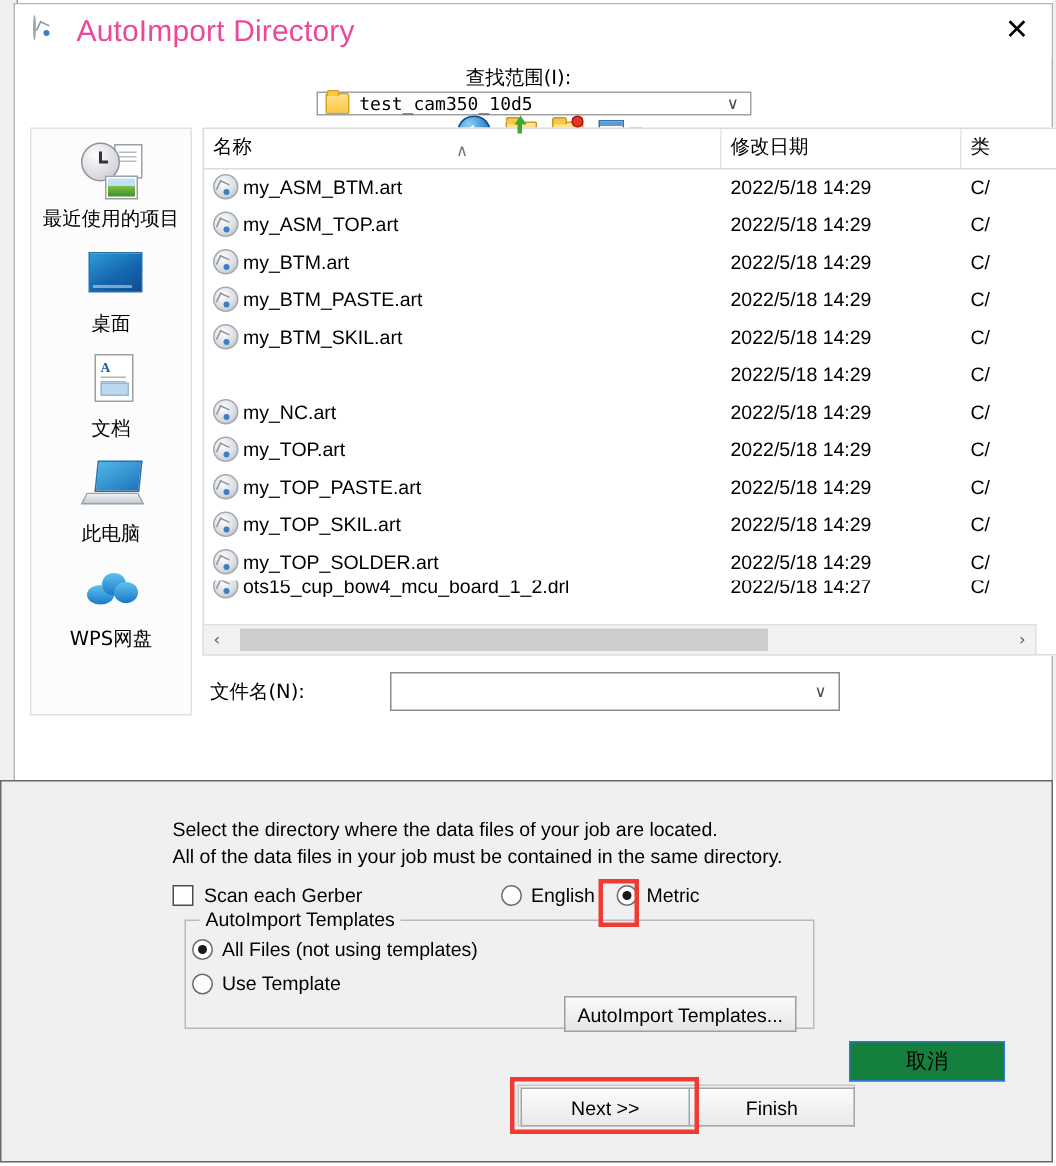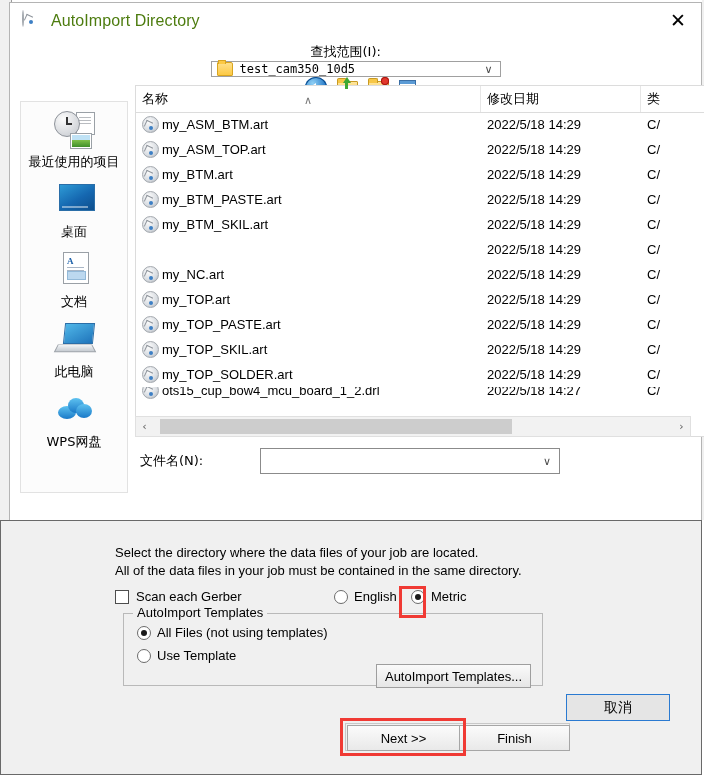--- a/index.html
+++ b/index.html
@@ -31,21 +31,21 @@
     background:#ffffff;border:1px solid #b4b4b4;box-sizing:border-box;
   }
   .titlebar{
     position:absolute;left:0;top:0;right:0;height:36px;
     background:#ffffff;display:flex;align-items:center;
   }
   .title-icon{
     width:20px;height:20px;margin-left:12px;margin-right:9px;flex:none;
     position:relative;
   }
-  .title-text{font-size:16px;color:#4d7c0f;letter-spacing:.1px;}
+  .title-text{font-size:20px;color:#ec4899;letter-spacing:.1px;}
   .close-btn{
     position:absolute;right:0;top:0;width:46px;height:34px;
     display:flex;align-items:center;justify-content:center;
     font-size:19px;color:#000;cursor:default;font-family:"DejaVu Sans",sans-serif;
   }
 
   
   .lookin-row{
     position:absolute;left:0;top:40px;width:100%;height:36px;
     display:flex;align-items:center;flex-direction:column;
@@ -117,21 +117,21 @@
   .vdots i{display:block;float:left;width:3px;height:3px;margin:0 1px 1px 0;background:#4a7dbb;}
   .ic-caret{
     position:absolute;right:-8px;top:8px;width:0;height:0;
     border-left:4px solid transparent;border-right:4px solid transparent;border-top:5px solid #333;
   }
 
   
   .places{
     position:absolute;left:10px;top:82px;width:108px;height:392px;
     background:#fcfcfc;border:1px solid #e2e2e2;box-sizing:border-box;
-    display:flex;flex-direction:column;align-items:center;padding-top:8px;margin-top:16px;
+    display:flex;flex-direction:column;align-items:center;padding-top:8px;
   }
   .place{
     width:100%;display:flex;flex-direction:column;align-items:center;
     margin-bottom:9px;cursor:default;
   }
   .place-ico{width:44px;height:40px;position:relative;margin-bottom:3px;}
   .place-lbl{font-family:"DejaVu Sans","Liberation Sans",sans-serif;font-size:13px;color:#000;}
 
   
   .ico-clock{
@@ -286,42 +286,42 @@
   .r-english{position:absolute;left:219px;top:0;display:flex;align-items:center;}
   .r-metric{position:absolute;left:296px;top:0;display:flex;align-items:center;}
 
   .group{
     position:absolute;left:123px;top:613px;width:420px;height:73px;
     border:1px solid #b9b9b9;box-sizing:border-box;padding-left:16px;
   }
   .group-title{
     position:absolute;left:9px;top:-9px;background:#f0f0f0;padding:0 4px;font-size:13px;color:#000;
   }
-  .g-opt{position:absolute;left:13px;display:flex;align-items:center;font-size:13px;}
+  .g-opt{position:absolute;left:4px;display:flex;align-items:center;font-size:13px;}
   .g1{top:11px;} .g2{top:34px;} .g3{top:57px;}
   .tmpl-btn{
     position:absolute;left:252px;top:50px;width:155px;height:24px;
     background:linear-gradient(#fafafa,#e6e6e6);border:1px solid #9e9e9e;box-sizing:border-box;
     display:flex;align-items:center;justify-content:center;font-size:13px;color:#000;
   }
 
   .btn-strip{
     position:absolute;left:345px;top:723px;width:225px;height:28px;
     background:#f0f0f0;border:1px solid #c8c8c8;box-sizing:border-box;
   }
   .btn{
     position:absolute;top:1px;height:26px;
     background:linear-gradient(#fbfbfb,#e9e9e9);border:1px solid #a6a6a6;box-sizing:border-box;
     display:flex;align-items:center;justify-content:center;font-size:13px;color:#000;
   }
   .btn-next{left:1px;width:113px;}
   .btn-finish{left:114px;width:110px;border-left:none;}
   .btn-cancel{
     position:absolute;left:566px;top:694px;width:104px;height:27px;
-    background:#e5e5e5;border:1px solid #2a7ad1;box-sizing:border-box;
+    background:#15803d;border:1px solid #2a7ad1;box-sizing:border-box;
     display:flex;align-items:center;justify-content:center;font-size:14px;color:#000;
     font-family:"DejaVu Sans","Liberation Sans",sans-serif;
   }
 
   
   .redbox{position:absolute;border:3px solid #f03a34;box-sizing:border-box;pointer-events:none;}
   .rb-metric{left:399px;top:586px;width:27px;height:32px;}
   .rb-next{left:340px;top:718px;width:126px;height:38px;}
 </style>
 </head>

